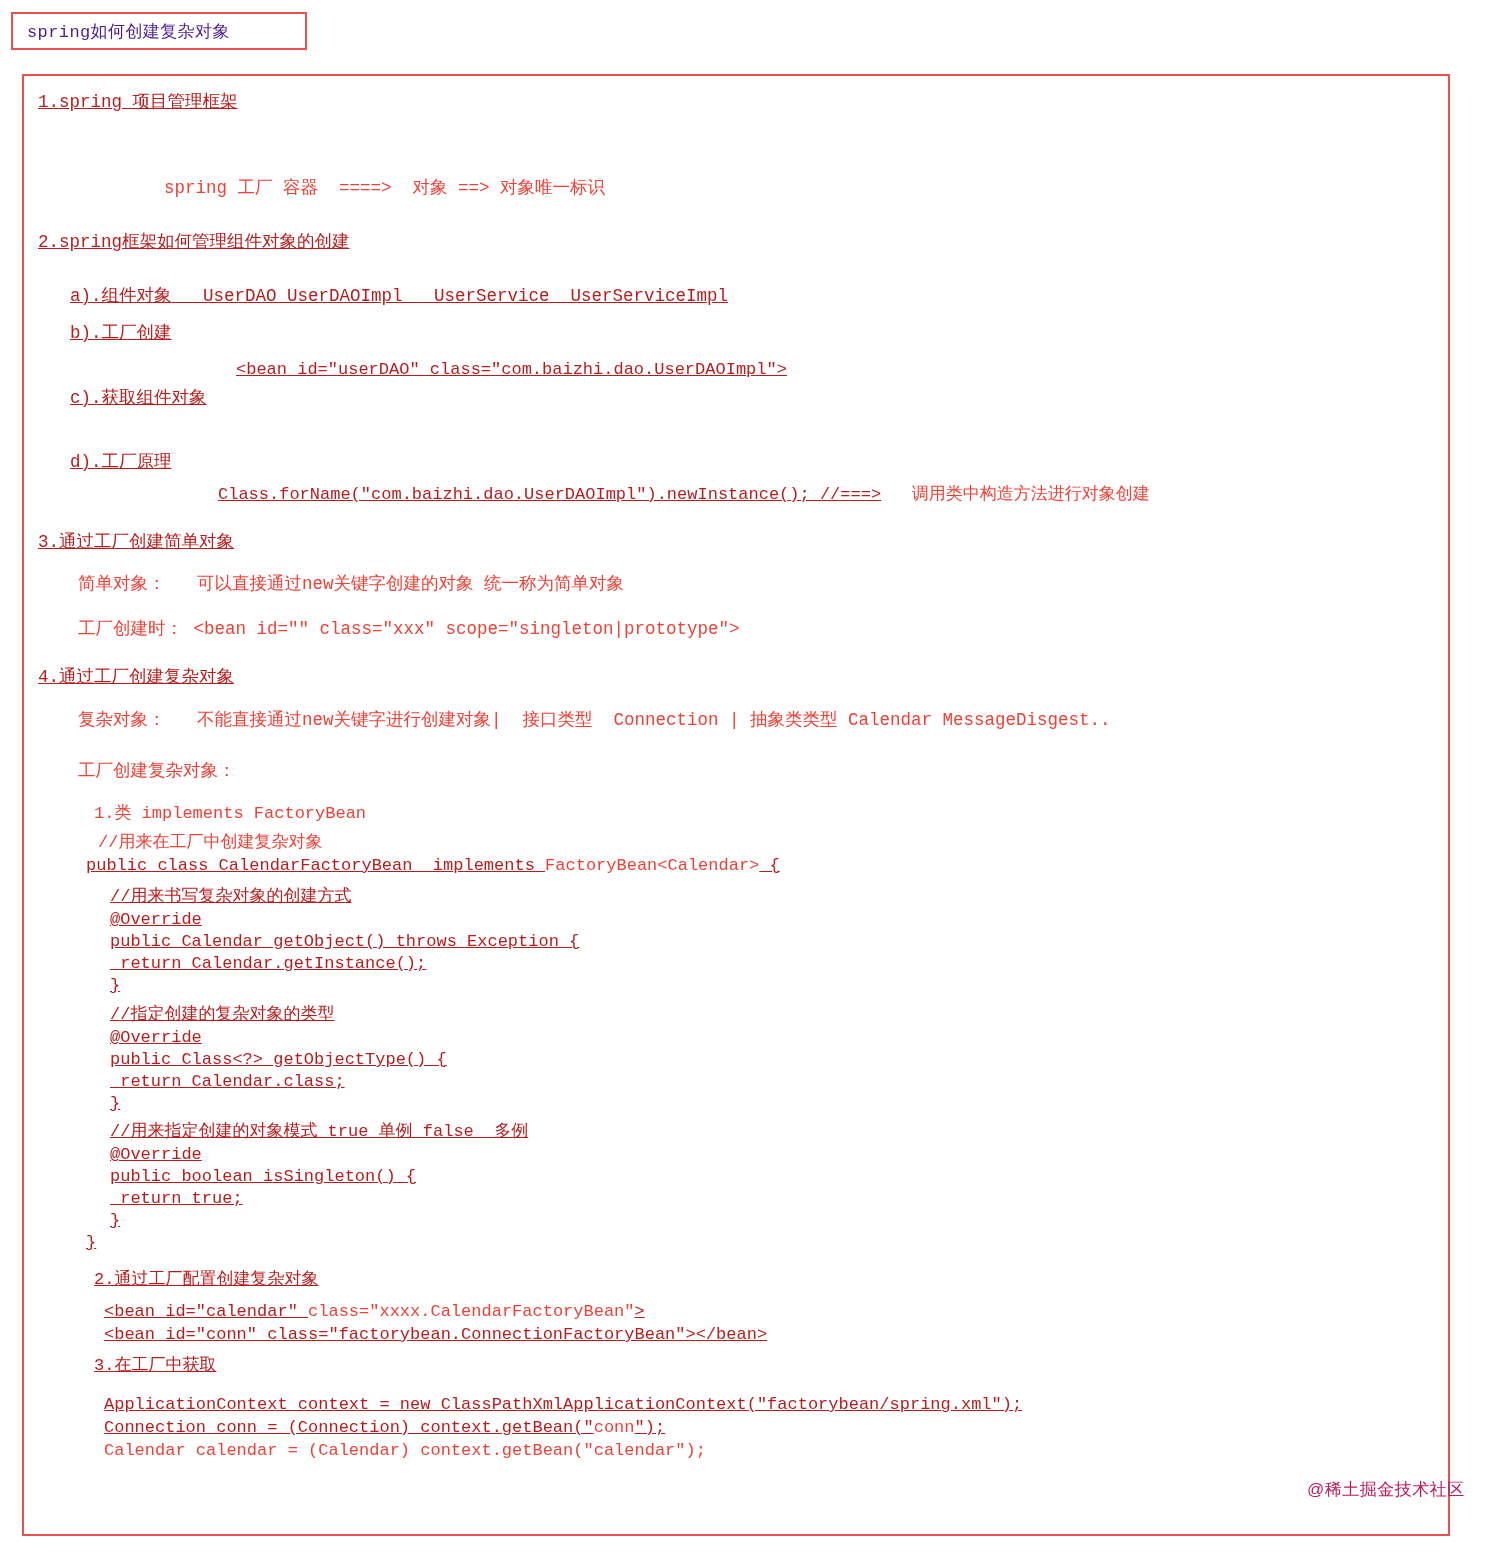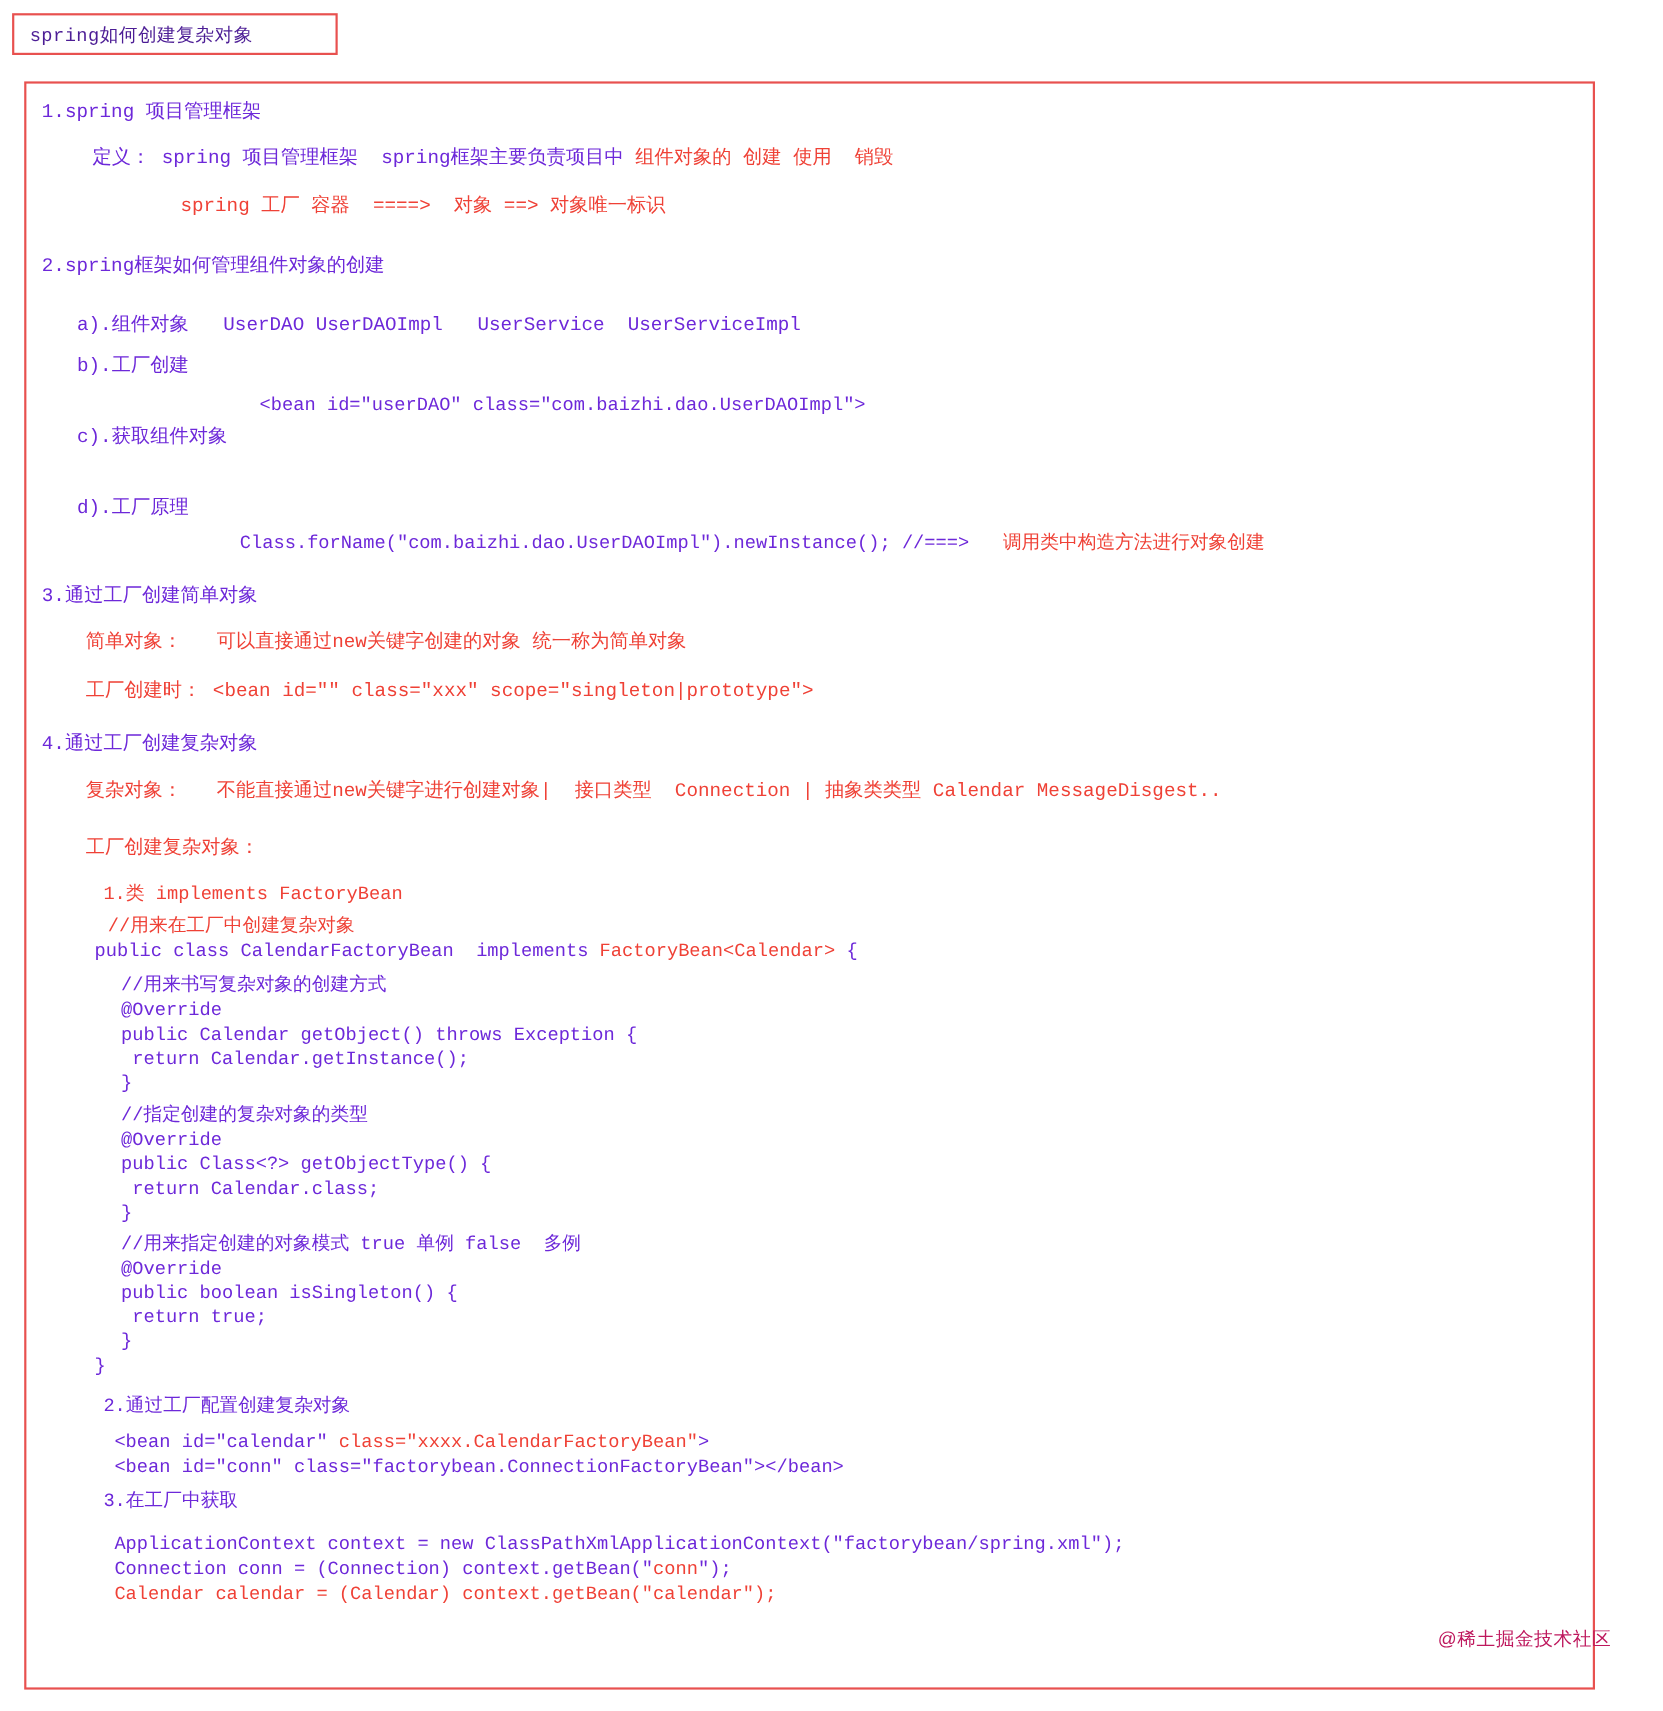--- a/index.html
+++ b/index.html
@@ -57,21 +57,21 @@
 
   
   .ln {
     position: absolute;
     white-space: pre;
     line-height: 1;
     font-family: "Liberation Mono", "DejaVu Sans Mono", monospace;
     color: #1c1c1c;
   }
   .red  { color: #ef4136; }
-  .blk  { color: #6d28d9; }
+  .blk  { color: #b91c1c; text-decoration: underline; }
 
   
   .s-head   { font-size: 17.5px; }
   .s-body   { font-size: 17.5px; }
   .s-code   { font-size: 17px; }
 
   
   #watermark {
     position: absolute;
     left: 1307px;
@@ -88,21 +88,20 @@
 
 <div id="title-box">
   <span class="title-text">spring如何创建复杂对象</span>
 </div>
 
 <div id="main-panel">
   <div id="content">
 
     <div class="ln s-head blk" style="left:14px; top:18px;">1.spring 项目管理框架</div>
 
-    <div class="ln s-body" style="left:60px; top:60px;"><span class="blk">定义： spring 项目管理框架  spring框架主要负责项目中 </span><span class="red">组件对象的 创建 使用  销毁</span></div>
 
     <div class="ln s-body red" style="left:140px; top:104px;">spring 工厂 容器  ====&gt;  对象 ==&gt; 对象唯一标识</div>
 
     <div class="ln s-head blk" style="left:14px; top:158px;">2.spring框架如何管理组件对象的创建</div>
 
     <div class="ln s-body blk" style="left:46px; top:212px;"><span>a).组件对象</span><span>   UserDAO UserDAOImpl   UserService  UserServiceImpl</span></div>
 
     <div class="ln s-body blk" style="left:46px; top:249px;">b).工厂创建</div>
 
     <div class="ln s-code blk" style="left:212px; top:285px;">&lt;bean id="userDAO" class="com.baizhi.dao.UserDAOImpl"&gt;</div>

